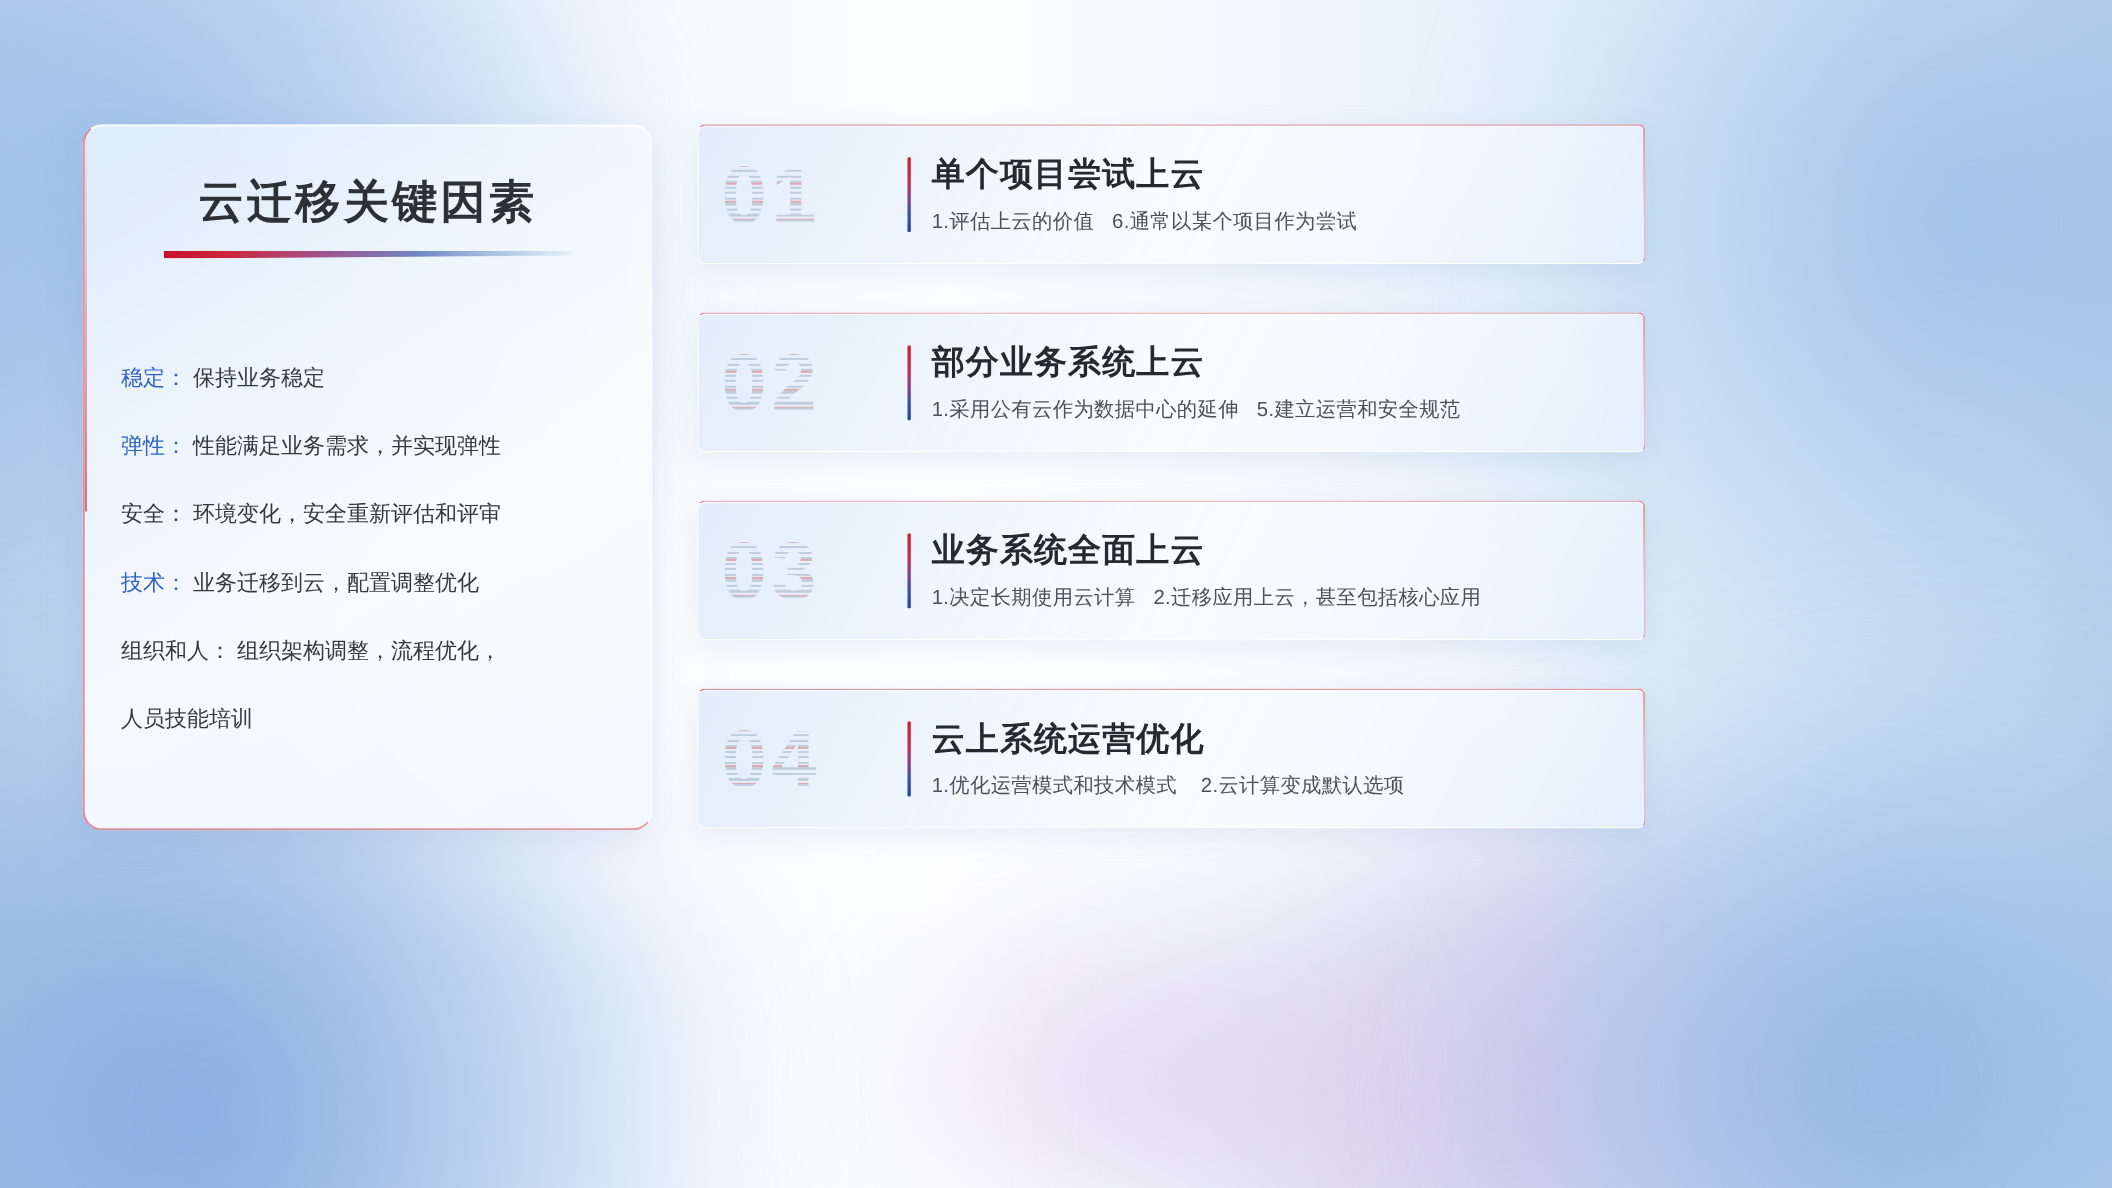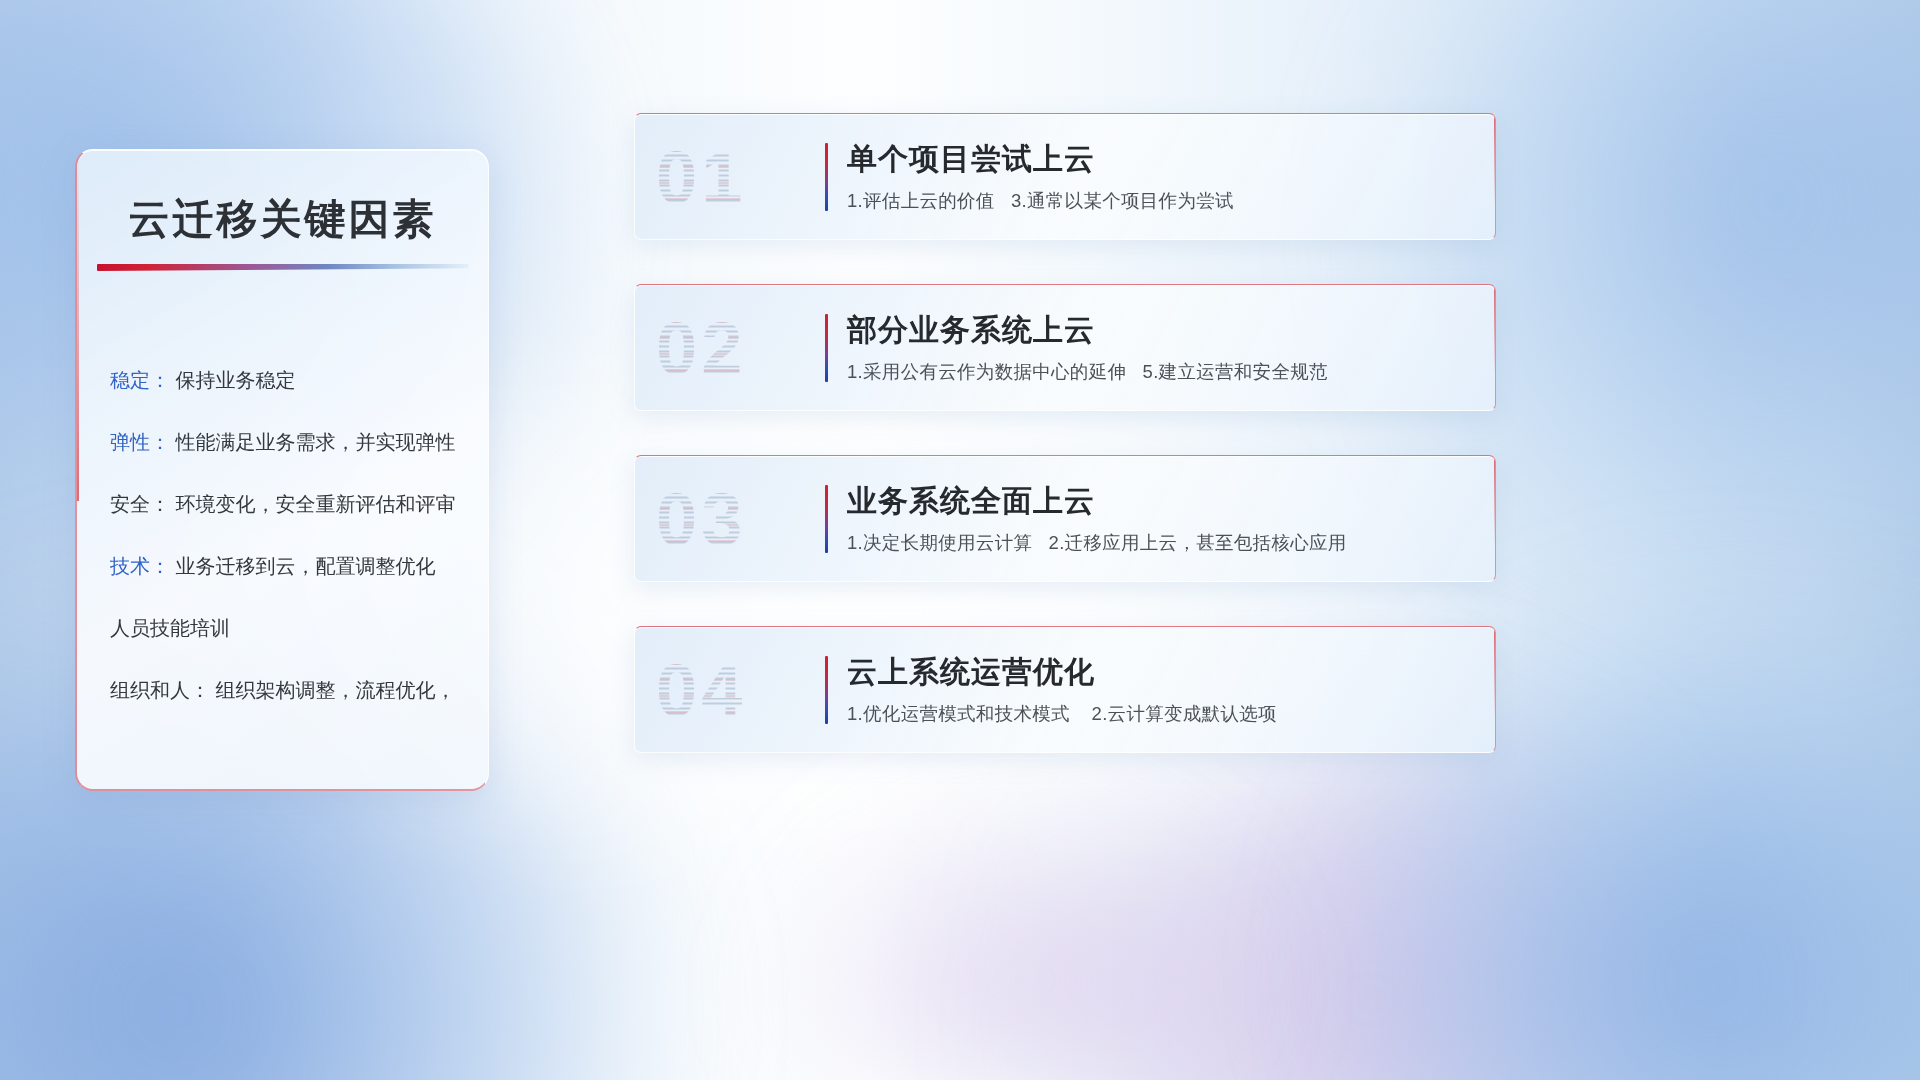--- a/index.html
+++ b/index.html
@@ -62,30 +62,29 @@
     filter:blur(45px);
   }
   #bg-blob-7{
     position:absolute; left:760px; bottom:0px; width:520px; height:300px;
     background:radial-gradient(ellipse at 50% 70%, rgba(200,178,226,.45), rgba(210,195,230,0) 70%);
     filter:blur(55px);
   }
 
   
   #left-panel{
-    position:absolute; left:75px; top:113px; width:414px; height:642px;
+    position:absolute; left:75px; top:113px; width:518px; height:642px;
     border-radius:18px;
     background:linear-gradient(150deg, rgba(224,237,250,.96) 0%, rgba(239,246,253,.93) 30%, rgba(250,252,255,.93) 58%, rgba(243,248,253,.93) 100%);
     border:1px solid rgba(255,255,255,.85);
     border-left:2px solid rgba(214,58,70,.55);
     border-bottom:2px solid rgba(214,58,70,.5);
     box-shadow:0 8px 34px rgba(110,145,195,.17), inset 0 1px 0 rgba(255,255,255,.9);
     backdrop-filter:blur(3px);
     overflow:hidden;
-    margin-top:36px;
   }
   #left-panel::after{
     content:""; position:absolute; left:0; top:0; width:2px; height:55%;
     background:linear-gradient(180deg, rgba(214,58,70,0) 0%, rgba(214,58,70,.75) 100%);
   }
   #panel-title{
     margin-top:42px; text-align:center;
     font-size:41px; font-weight:bold; letter-spacing:3px;
     color:#2d3136;
   }
@@ -182,33 +181,33 @@
 <div id="bg-blob-7"></div>
 
 <section id="left-panel">
   <h1 id="panel-title">云迁移关键因素</h1>
   <div id="panel-title-rule"></div>
   <div id="panel-list">
       <div class="panel-row hl"><span class="k">稳定：</span> <span class="v">保持业务稳定</span></div>
       <div class="panel-row hl"><span class="k">弹性：</span> <span class="v">性能满足业务需求，并实现弹性</span></div>
       <div class="panel-row"><span class="k">安全：</span> <span class="v">环境变化，安全重新评估和评审</span></div>
       <div class="panel-row hl"><span class="k">技术：</span> <span class="v">业务迁移到云，配置调整优化</span></div>
+      <div class="panel-row"><span class="k">组织和人：</span> <span class="v">组织架构调整，流程优化，</span></div>
       <div class="panel-row"><span class="k"></span> <span class="v">人员技能培训</span></div>
-      <div class="panel-row"><span class="k">组织和人：</span> <span class="v">组织架构调整，流程优化，</span></div>
     </div>
 </section>
 
 <section id="cards">
     <div class="card">
       <div class="card-num">01</div>
       <div class="card-num-tint">01</div>
       <div class="card-bar"></div>
       <div class="card-body">
         <div class="card-title">单个项目尝试上云</div>
-        <div class="card-desc">1.评估上云的价值   3.通常以某个项目作为尝试</div>
+        <div class="card-desc">1.评估上云的价值   6.通常以某个项目作为尝试</div>
       </div>
     </div>
     <div class="card">
       <div class="card-num">02</div>
       <div class="card-num-tint">02</div>
       <div class="card-bar"></div>
       <div class="card-body">
         <div class="card-title">部分业务系统上云</div>
         <div class="card-desc">1.采用公有云作为数据中心的延伸   5.建立运营和安全规范</div>
       </div>

